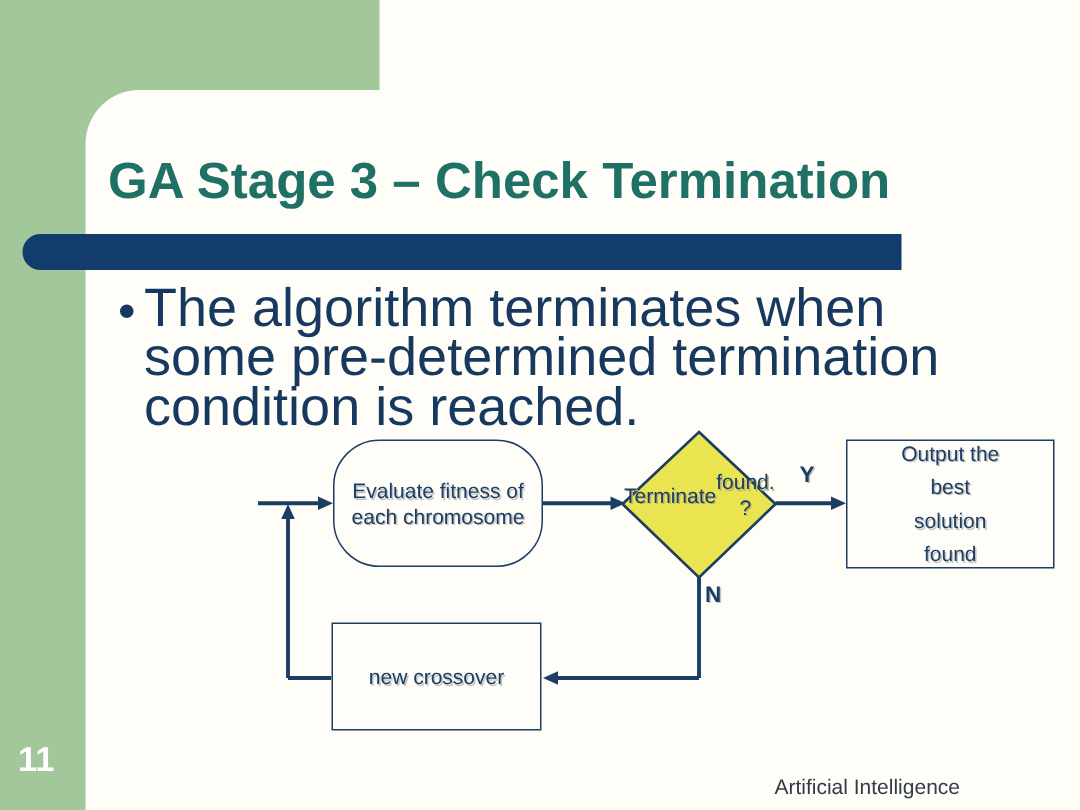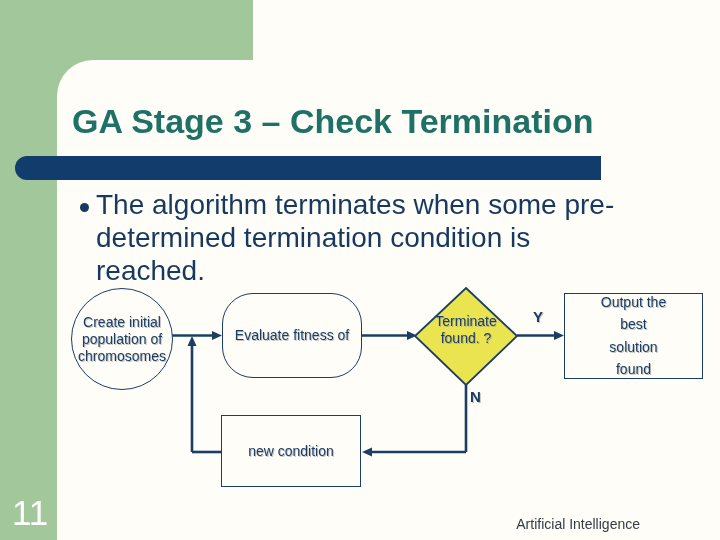--- a/index.html
+++ b/index.html
@@ -24,53 +24,53 @@
   .title-bar{
     position:absolute;left:15px;top:156px;width:586px;height:24px;
     background:var(--bar-navy);border-radius:12px 0 0 12px;
   }
   .bullet-dot{
     position:absolute;left:80px;top:203px;width:9px;height:9px;border-radius:50%;
     background:var(--text-navy);
   }
   .bullet-text{
     position:absolute;left:96px;top:188px;width:548px;
-    font-size:28px;line-height:33px;color:var(--text-navy);
+    font-size:36px;line-height:33px;color:var(--text-navy);
   }
   .flow-node{
     position:absolute;display:flex;flex-direction:column;justify-content:center;
     align-items:center;text-align:center;
     color:var(--flow-navy);font-size:14px;line-height:17px;
     text-shadow:1px 1px 0 #c4c4c4;
     background:#fefdf8;border:1.8px solid var(--flow-navy);
     box-sizing:border-box;z-index:3;
   }
   .node-circle{left:71px;top:288px;width:102px;height:102px;border-radius:50%;}
   .node-evaluate{left:222px;top:293px;width:140px;height:85px;border-radius:31px;}
   .node-output{left:564px;top:293px;width:139px;height:86px;justify-content:space-between;}
   .node-perform{left:221px;top:415px;width:140px;height:72px;}
   .diamond-label{
     position:absolute;left:416px;top:313px;width:100px;z-index:3;
-    display:flex;flex-direction:column;align-items:center;text-align:center;
+    display:flex;flex-direction:row;align-items:center;text-align:center;
     color:var(--flow-navy);font-size:14px;line-height:17px;
     text-shadow:1px 1px 0 #b9b47a;background:transparent;
   }
   .branch-label{
     position:absolute;z-index:4;font-size:15px;font-weight:bold;
     color:var(--flow-navy);text-shadow:1px 1px 0 #c4c4c4;
   }
   .label-yes{left:533px;top:308px;}
   .label-no{left:470px;top:388px;}
   .connector-layer{position:absolute;left:0;top:0;width:720px;height:540px;z-index:2;}
   .flow-line{stroke:var(--flow-navy);stroke-width:2.6;fill:none;}
   .arrow-head{fill:var(--flow-navy);stroke:none;}
   .diamond-shape{fill:var(--diamond-yellow);stroke:var(--flow-navy);stroke-width:1.8;}
   .page-number{
     position:absolute;left:12px;top:493px;z-index:3;
-    font-size:35px;font-weight:normal;color:var(--page-number-white);
+    font-size:23px;font-weight:bold;color:var(--page-number-white);
   }
   .footer-text{
     position:absolute;left:490px;top:516px;width:150px;text-align:right;z-index:3;
     font-size:14px;color:var(--footer-gray);
   }
 </style>
 </head>
 <body>
 
 <div class="slide">
@@ -105,44 +105,40 @@
       <line class="flow-line" x1="517" y1="335.5" x2="556" y2="335.5"></line>
       <polygon class="arrow-head" points="564,335.5 554,331 554,340"></polygon>
     </g>
     <g>
       <line class="flow-line" x1="466" y1="385" x2="466" y2="452"></line>
       <line class="flow-line" x1="466" y1="452" x2="370" y2="452"></line>
       <polygon class="arrow-head" points="362,452 372,447.5 372,456.5"></polygon>
     </g>
   </svg>
 
-  <div class="flow-node node-circle">
-    <div>Create initial</div>
-    <div>population of</div>
-    <div>chromosomes</div>
-  </div>
 
   <div class="flow-node node-evaluate">
     <div>Evaluate fitness of</div>
+    <div>each chromosome</div>
   </div>
 
   <div class="diamond-label">
     <div>Terminate</div>
     <div>found. ?</div>
   </div>
 
   <div class="flow-node node-output">
     <div>Output the</div>
     <div>best</div>
     <div>solution</div>
     <div>found</div>
   </div>
 
   <div class="flow-node node-perform">
-    <div>new condition</div>
+    <div>new crossover</div>
   </div>
 
   <div class="branch-label label-yes">Y</div>
   <div class="branch-label label-no">N</div>
 
   <div class="page-number">11</div>
   <div class="footer-text">Artificial Intelligence</div>
 
 </div>
 

